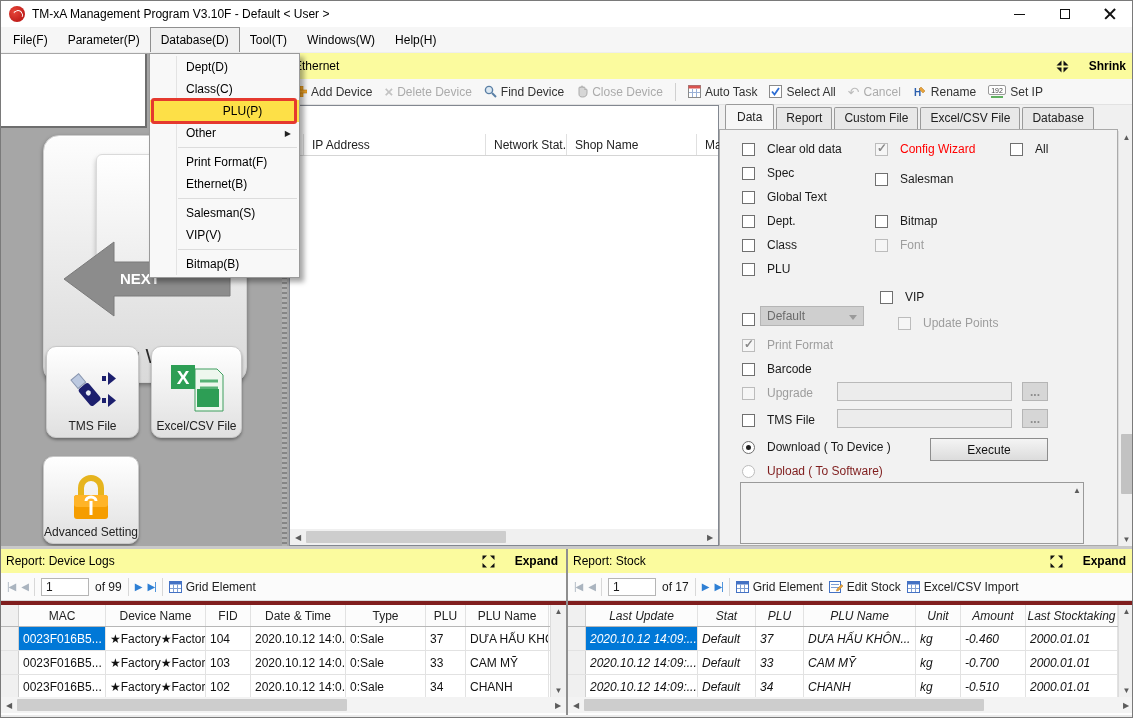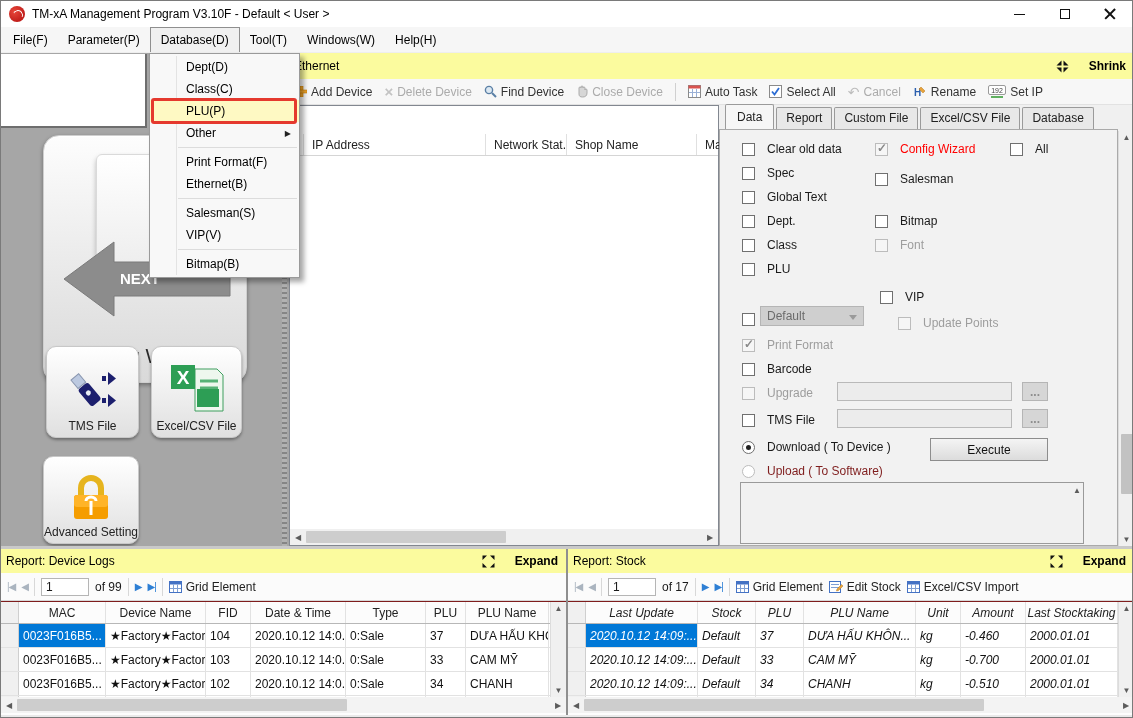--- a/index.html
+++ b/index.html
@@ -21,21 +21,21 @@
   .ic-close::after{transform:rotate(-45deg);}
   
   .menubar{left:0;top:26px;width:100%;height:26px;background:#f6f6f6;display:flex;align-items:stretch;padding-left:2px;border-bottom:1px solid #eee;}
   .menu-item{display:flex;align-items:center;padding:0 10px;color:#000;}
   .menu-item.open{border:1px solid #8f8f8f;border-bottom:none;background:#f0f0f0;}
   
   .dropdown{left:148px;top:52px;width:151px;background:#f8f8f8;border:1px solid #9a9a9a;box-shadow:4px 4px 5px rgba(0,0,0,.35);z-index:100;padding:2px 0;}
   .dropdown::before{content:"";position:absolute;left:26px;top:2px;bottom:2px;width:1px;background:#e3e3e3;}
   .dd-item{position:relative;height:22px;display:flex;align-items:center;padding-left:36px;color:#000;}
   .dd-item .sub-arrow{position:absolute;right:8px;font-size:8px;color:#222;}
-  .dd-item.hl{background:#fef9c3;}
+  .dd-item.hl{background:#fde047;justify-content:center;}
   .dd-sep{height:1px;background:#dcdcdc;margin:3px 2px 3px 28px;}
   .annotation{position:absolute;left:1px;right:2px;top:-2px;bottom:-2px;border:3px solid #e5392e;border-radius:3px;pointer-events:none;}
   
   .left-panel{left:0;top:52px;width:288px;height:496px;background:#a6a6a6;}
   .lp-topbox{position:absolute;left:0;top:1px;width:146px;height:74px;background:#fff;border:2px solid #6e6e6e;border-left:none;border-top:none;}
   .splitter-v{position:absolute;right:2px;top:0;bottom:0;width:5px;background-image:repeating-linear-gradient(0deg,#7d7d7d 0 2px,#b5b5b5 2px 5px);opacity:.8;}
   .big-btn{position:absolute;left:42px;top:82px;width:204px;height:248px;background:linear-gradient(#fdfdfd,#d9d9d9);border:1px solid #cfcfcf;border-radius:16px;box-shadow:0 2px 4px rgba(0,0,0,.35), inset 0 1px 0 #fff;}
   .big-btn .page{position:absolute;left:52px;top:18px;width:132px;height:122px;background:linear-gradient(#ffffff,#ececec);border:1px solid #dadada;border-radius:6px;box-shadow:0 3px 5px rgba(0,0,0,.25);}
   .big-btn .cw-label{position:absolute;left:0;right:0;bottom:14px;text-align:center;font-size:20px;color:#2b2b2b;}
   .next-arrow{position:absolute;left:18px;top:104px;}
@@ -90,21 +90,21 @@
   
   .bpanel{top:548px;height:168px;background:#fdfdfd;}
   .bp-head{height:24px;}
   .bp-nav{height:28px;background:#fbfbfb;border-bottom:1px solid #d8d8d8;display:flex;align-items:center;gap:6px;padding-left:6px;white-space:nowrap;}
   .nav-arr{font-size:10px;letter-spacing:-1px;}
   .nav-on{color:#2e7fd4;}
   .nav-off{color:#aab4bf;}
   .nav-box{width:48px;height:18px;background:#fff;border:1px solid #b5b5b5;display:flex;align-items:center;padding-left:4px;}
   .nav-sep{width:1px;height:18px;background:#d8d8d8;}
   .nav-btn{display:inline-flex;align-items:center;gap:4px;color:#222;}
-  .grid{position:absolute;left:0;overflow:hidden;background:#fff;border-top:1px solid #7f1d1d;}
+  .grid{position:absolute;left:0;overflow:hidden;background:#fff;border-top:4px solid #7f1d1d;}
   .grow{display:grid;height:24px;border-bottom:1px solid #e2e2e2;}
   .grow.head{height:22px;border-bottom:1px solid #b7b7b7;background:#fcfcfc;}
   .grow>div{border-right:1px solid #e2e2e2;display:flex;align-items:center;padding:0 4px;overflow:hidden;white-space:nowrap;color:#111;}
   .grow.head>div{justify-content:center;color:#222;}
   .grow .ind{background:#f0f0f0;border-right:1px solid #cfcfcf;}
   .cell-sel{background:#0078d7;color:#fff !important;}
   .dl-cols{grid-template-columns:18px 87px 100px 45px 95px 80px 40px 83px;}
   .st-cols{grid-template-columns:18px 112px 58px 48px 112px 45px 65px 92px;font-style:italic;}
   .divider-h{left:0;top:545px;width:1133px;height:3px;background:#c9c9c9;}
   .divider-bv{left:565px;top:548px;width:2px;height:168px;background:#8f8f8f;}
@@ -567,21 +567,21 @@
           <line x1="8.5" y1="3.5" x2="8.5" y2="11" stroke="#7f9fd4"></line>
           <line x1="1" y1="7.5" x2="12" y2="7.5" stroke="#7f9fd4"></line>
         </svg>
         <span>Excel/CSV Import</span>
       </span>
     </div>
     <div class="grid" style="top:52px;width:566px;height:96px;">
       <div class="grow head st-cols">
         <div class="ind"></div>
         <div>Last Update</div>
-        <div>Stock</div>
+        <div>Stat</div>
         <div>PLU</div>
         <div>PLU Name</div>
         <div>Unit</div>
         <div>Amount</div>
         <div>Last Stocktaking</div>
       </div>
       <div class="grow st-cols">
         <div class="ind"></div>
         <div class="cell-sel">2020.10.12 14:09:...</div>
         <div>Default</div>

